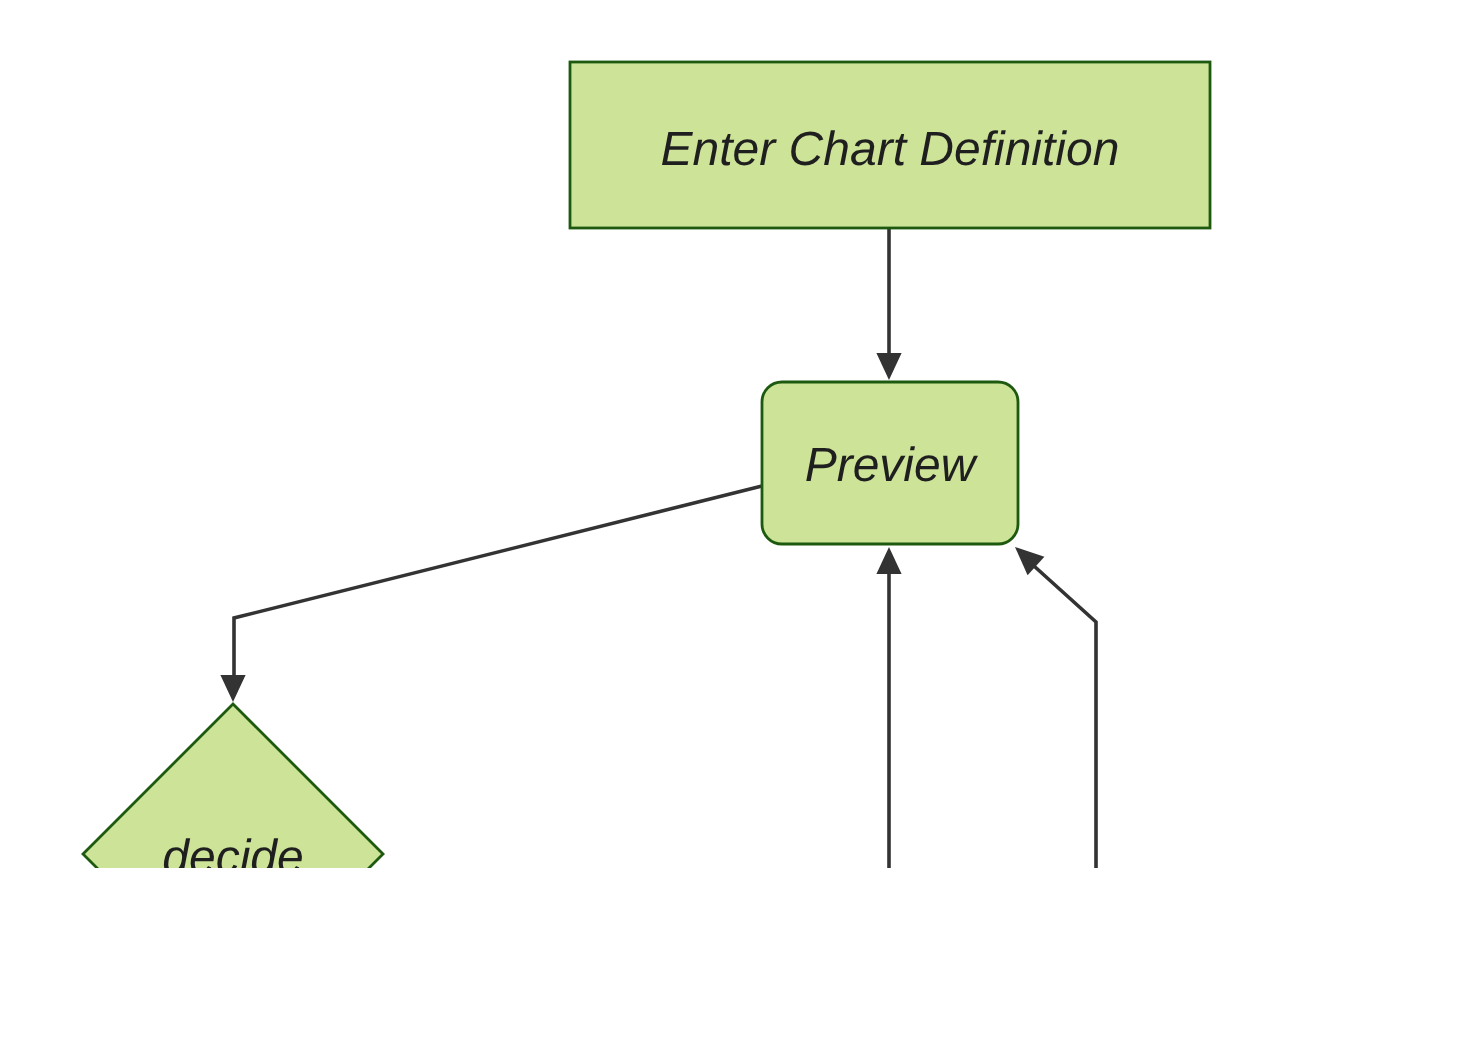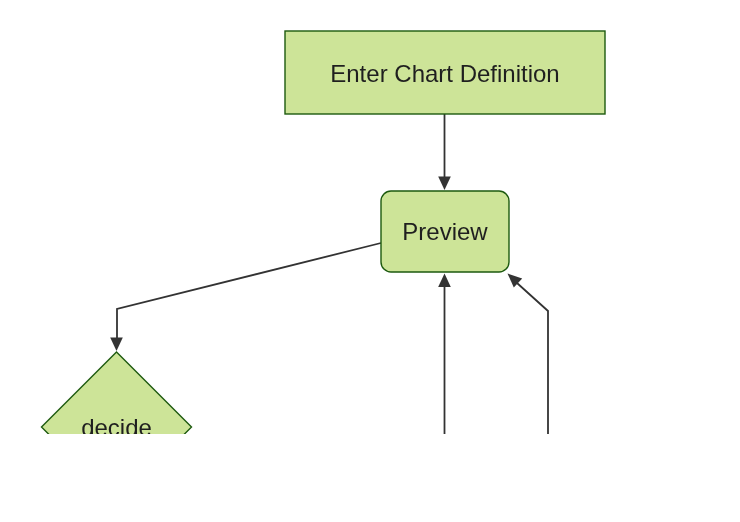--- a/index.html
+++ b/index.html
@@ -5,20 +5,21 @@
   html, body {
     margin: 0;
     padding: 0;
     background: #ffffff;
   }
   .canvas-wrap {
     width: 740px;
     height: 434px;
     overflow: hidden;
     background: #ffffff;
+    font-style: italic;
   }
   svg { display: block; }
   .node-shape {
     fill: #cde498;
     stroke: #1d5a0f;
     stroke-width: 1.4;
   }
   .edge-line {
     fill: none;
     stroke: #333333;

